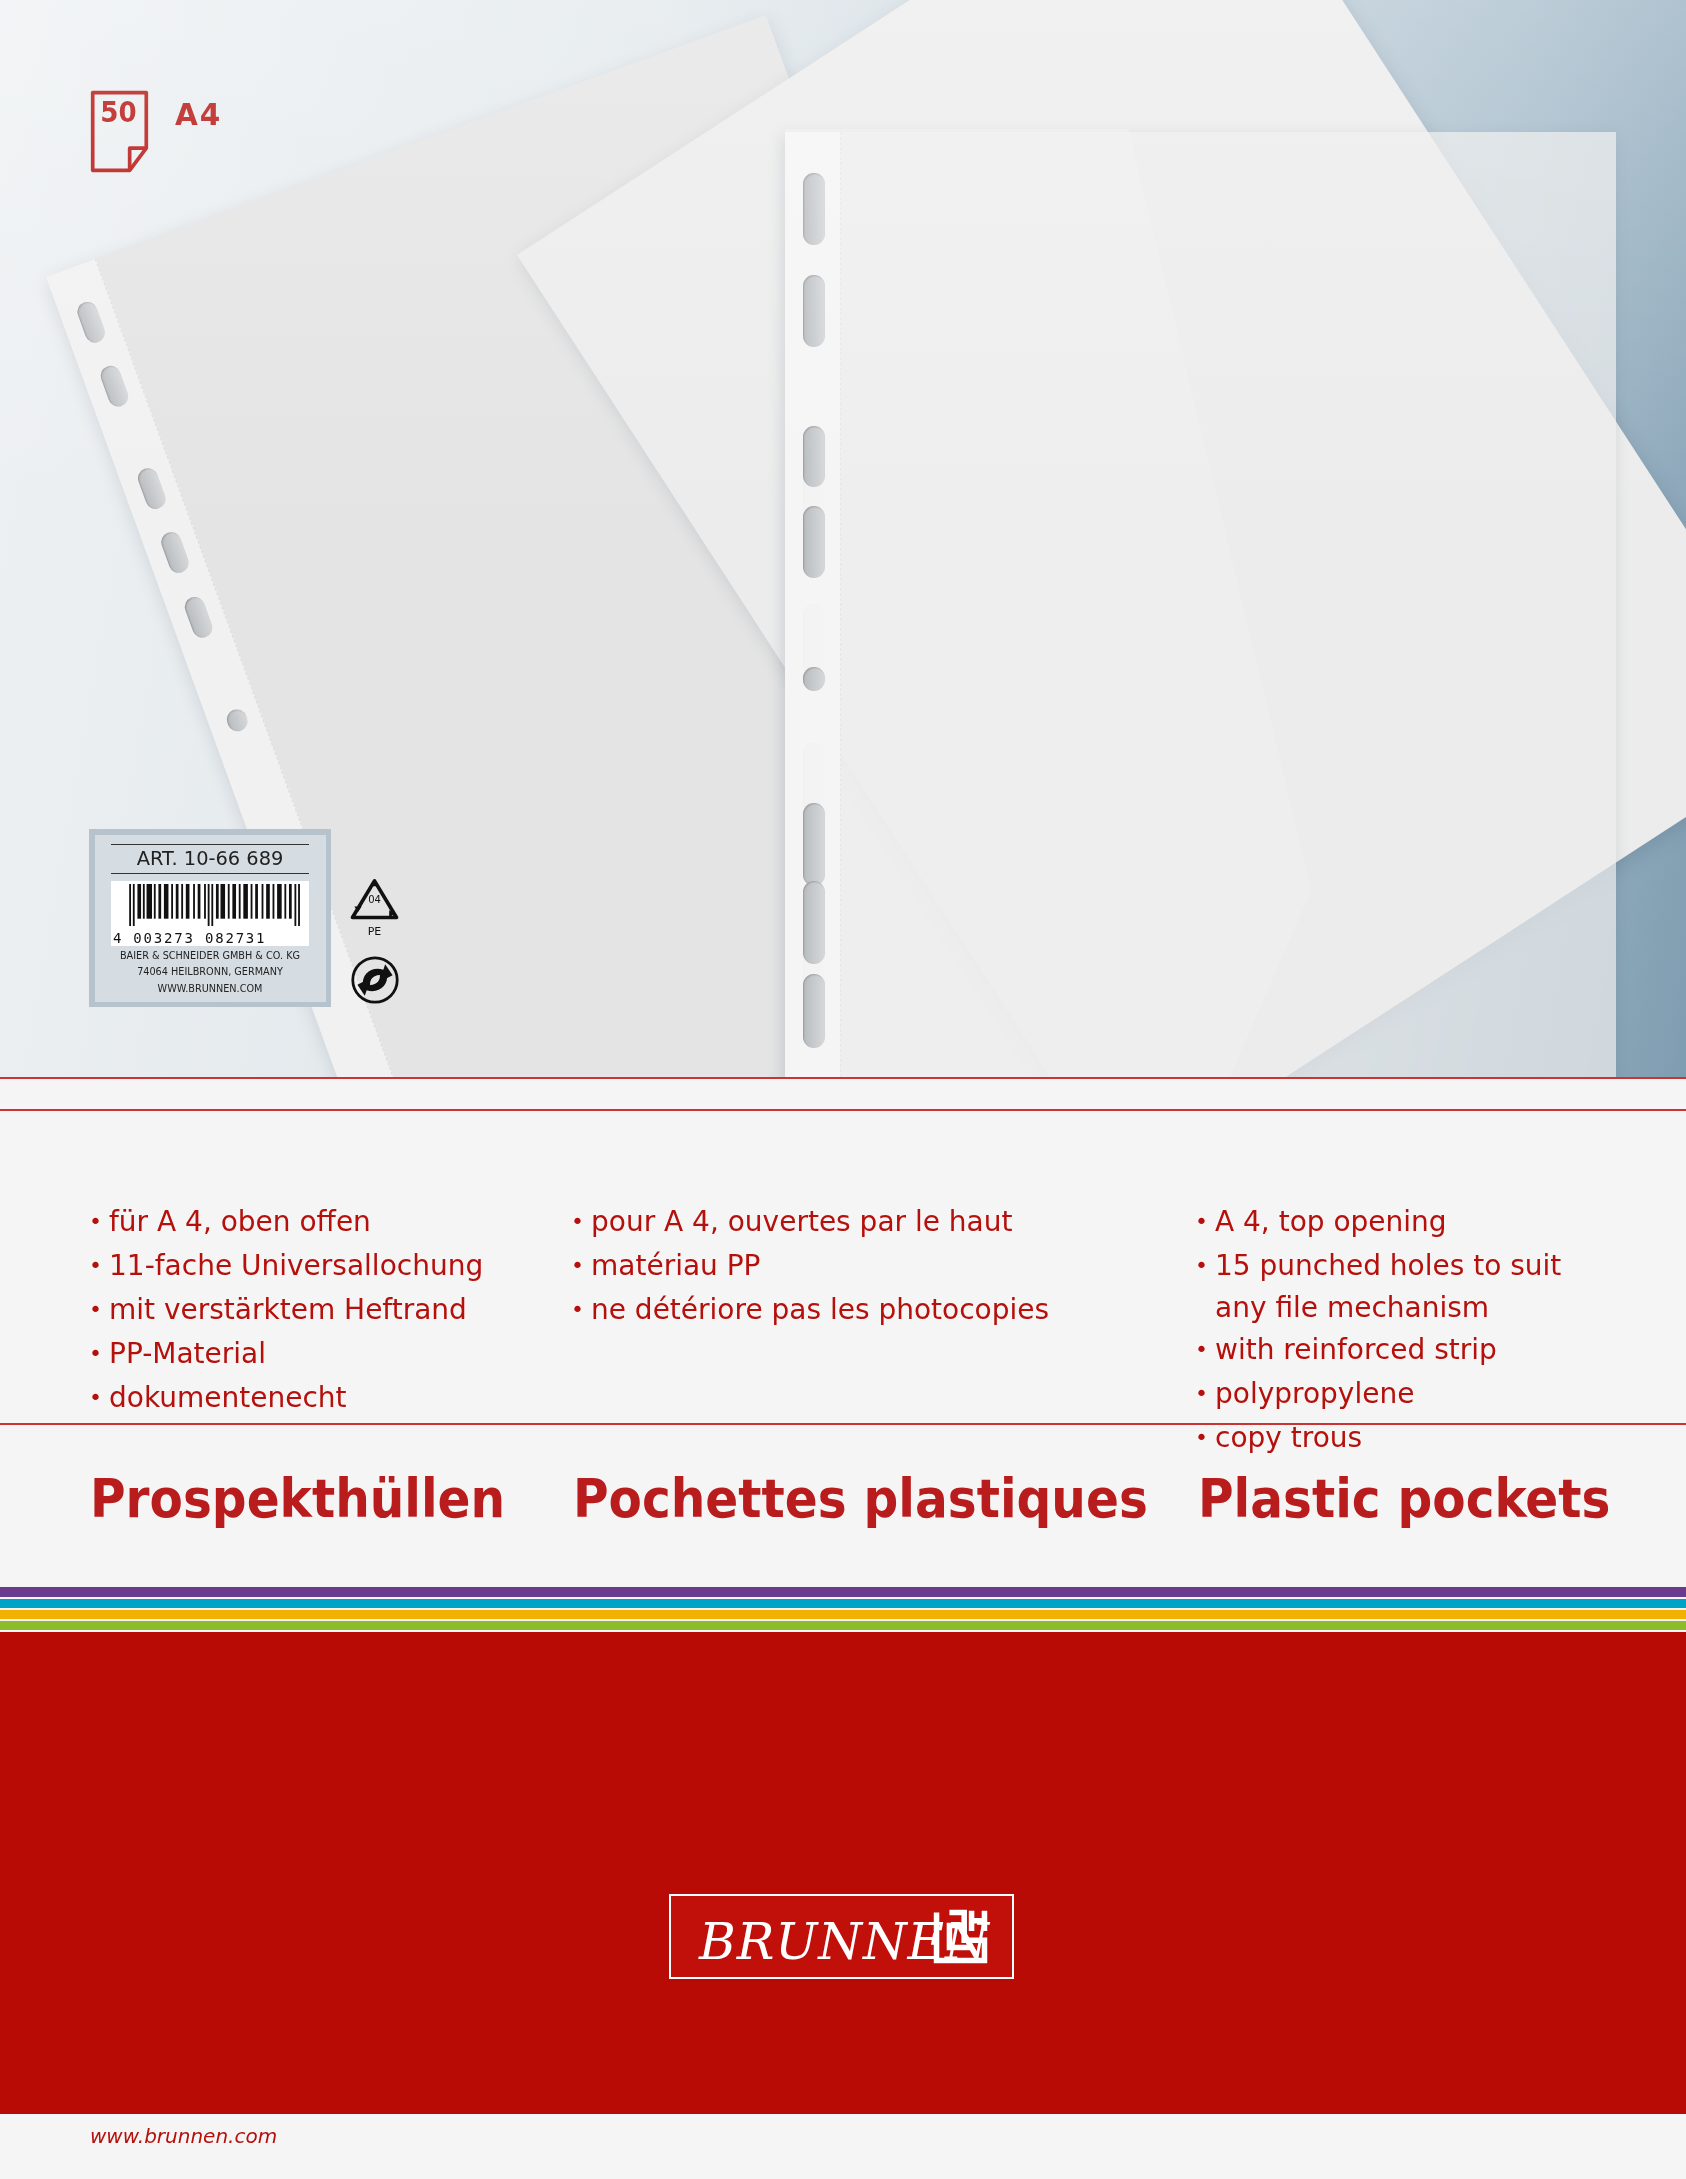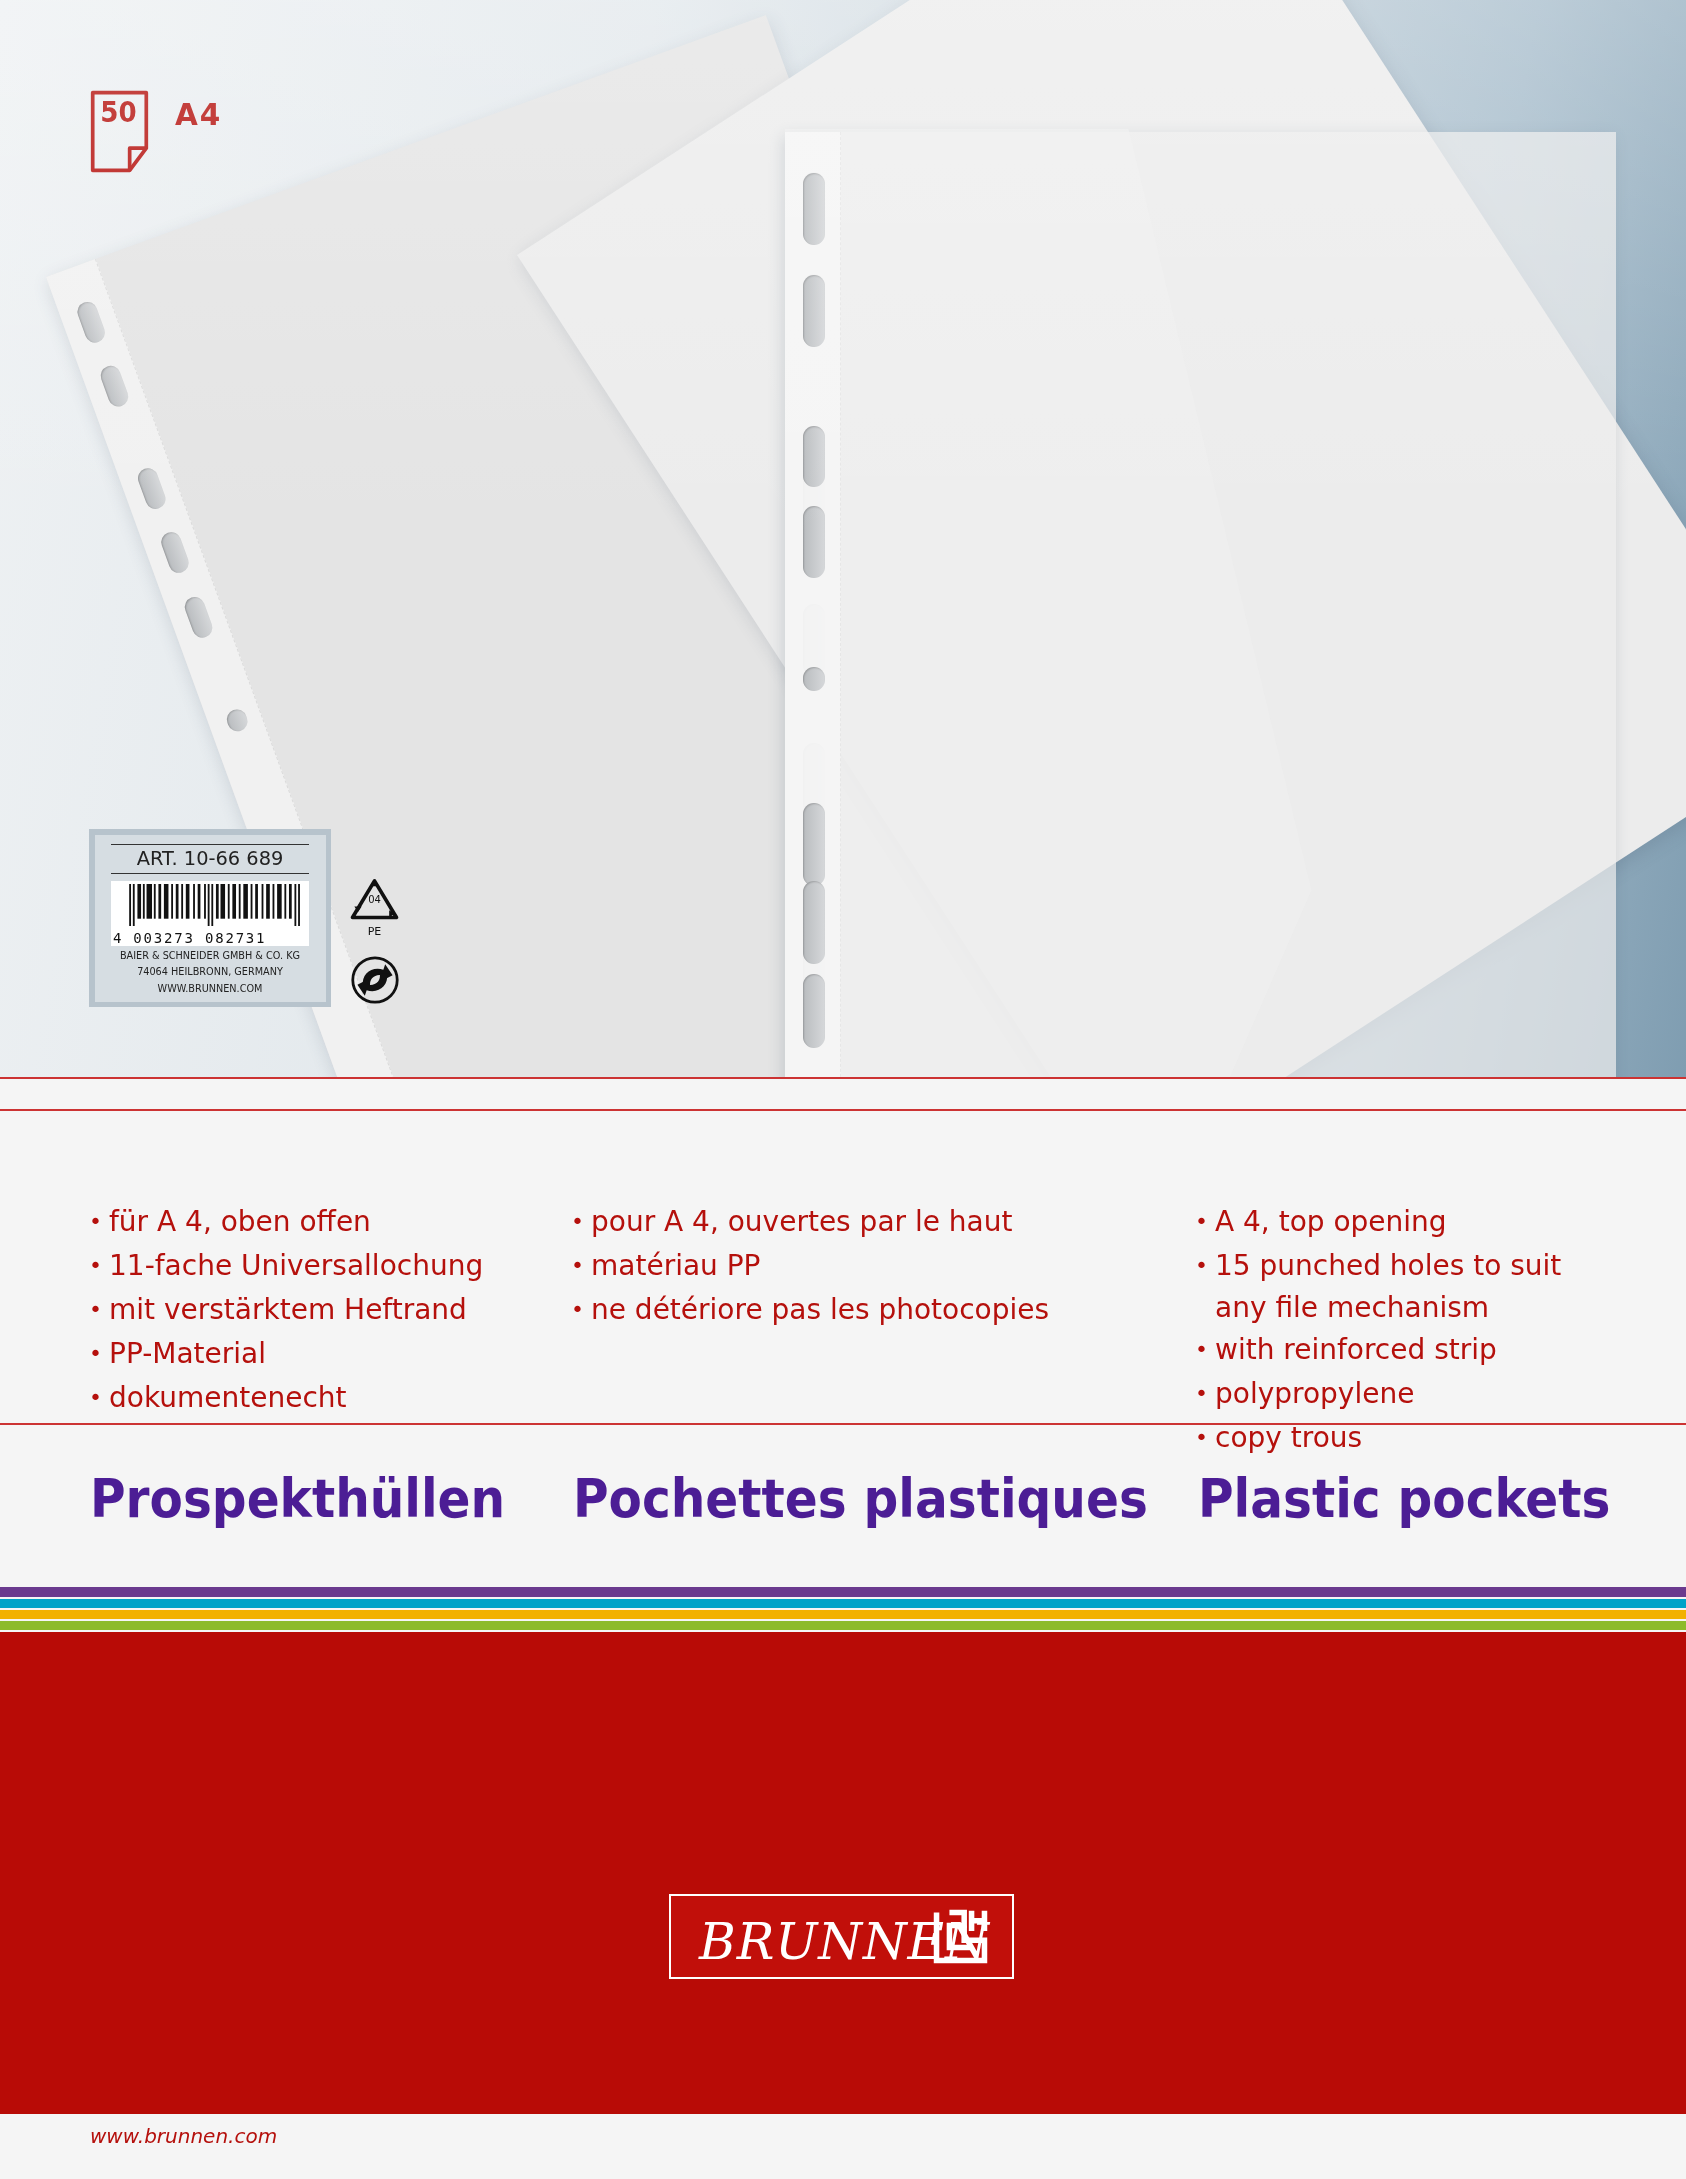--- a/index.html
+++ b/index.html
@@ -35,21 +35,21 @@
   
   .redline { position:absolute; left:0; width:1686px; height:1.8px; background:#c33; }
   .col { position:absolute; top:1200px; color:#b5100c; font-size:28px; line-height:44px; }
   .col ul { list-style:none; margin:0; padding:0; }
   .col li { position:relative; padding-left:20px; }
   .col li:before { content:"•"; position:absolute; left:0; top:0; font-size:22px; }
   .col li .cont { display:block; line-height:40px; }
   #col-de { left:89px; }
   #col-fr { left:571px; }
   #col-en { left:1195px; }
-  .title { position:absolute; top:1467px; color:#4c1d95; font-weight:bold; font-size:54px; font-family:"DejaVu Sans Condensed","DejaVu Sans", sans-serif; letter-spacing:0px; }
+  .title { position:absolute; top:1467px; color:#b91c1c; font-weight:bold; font-size:54px; font-family:"DejaVu Sans Condensed","DejaVu Sans", sans-serif; letter-spacing:0px; }
   #title-de { left:90px; }
   #title-fr { left:573px; }
   #title-en { left:1198px; }
   .stripe { position:absolute; left:0; width:1686px; }
   #red-block { left:0; top:1632px; width:1686px; height:482px; background:#b80b06; }
   #logo { left:669px; top:1894px; width:345px; height:85px; border:2.8px solid #fff; box-sizing:border-box; background:#c10f0a; }
   #logo-word { position:absolute; left:28px; top:16.6px; color:#fff; font-family:"DejaVu Serif", serif; font-style:italic; font-size:50px; letter-spacing:0.9px; }
   #logo-mark { position:absolute; right:22px; top:11px; width:59px; height:59px; }
   #url { left:90px; top:2124px; color:#b5100c; font-style:italic; font-size:20px; }
 </style>

